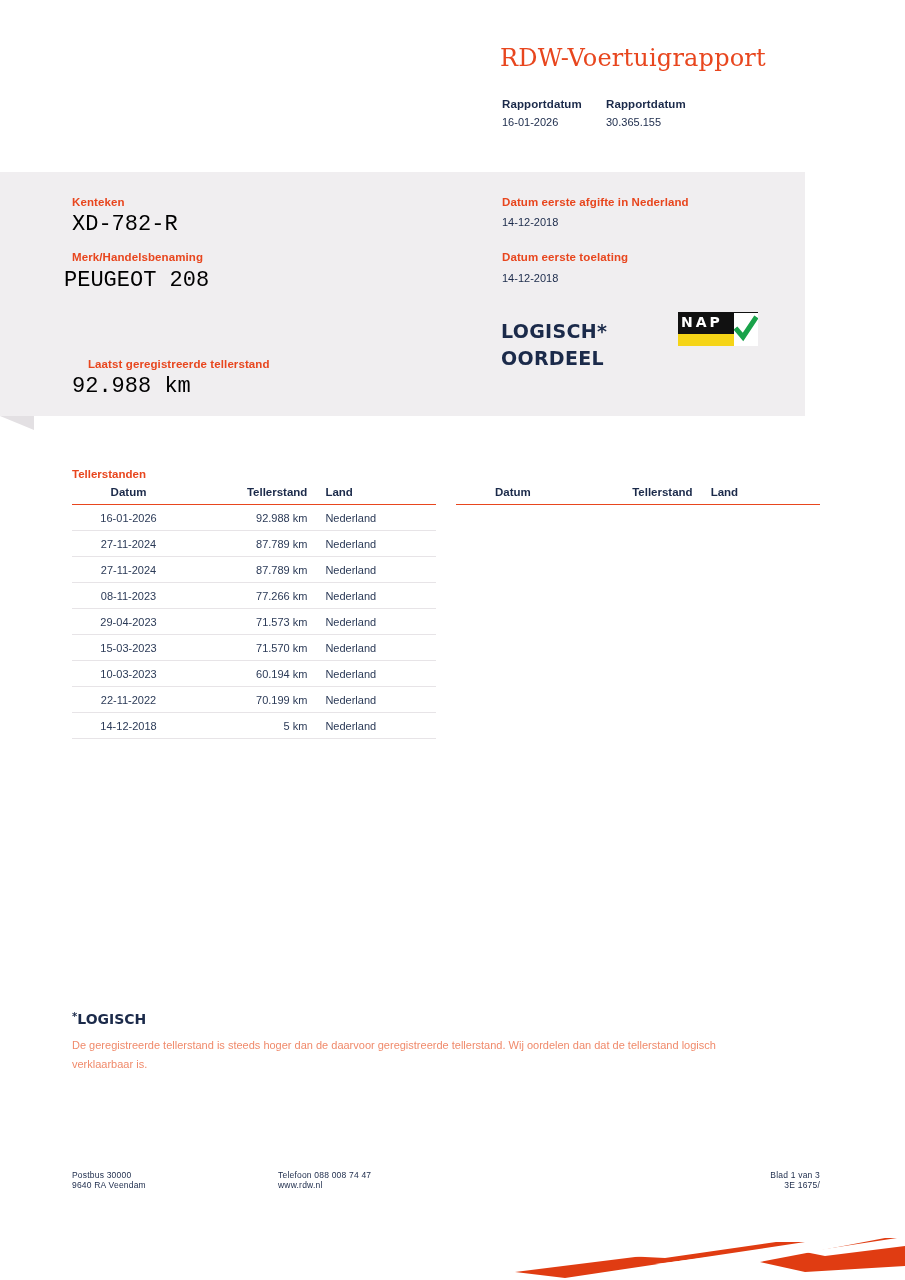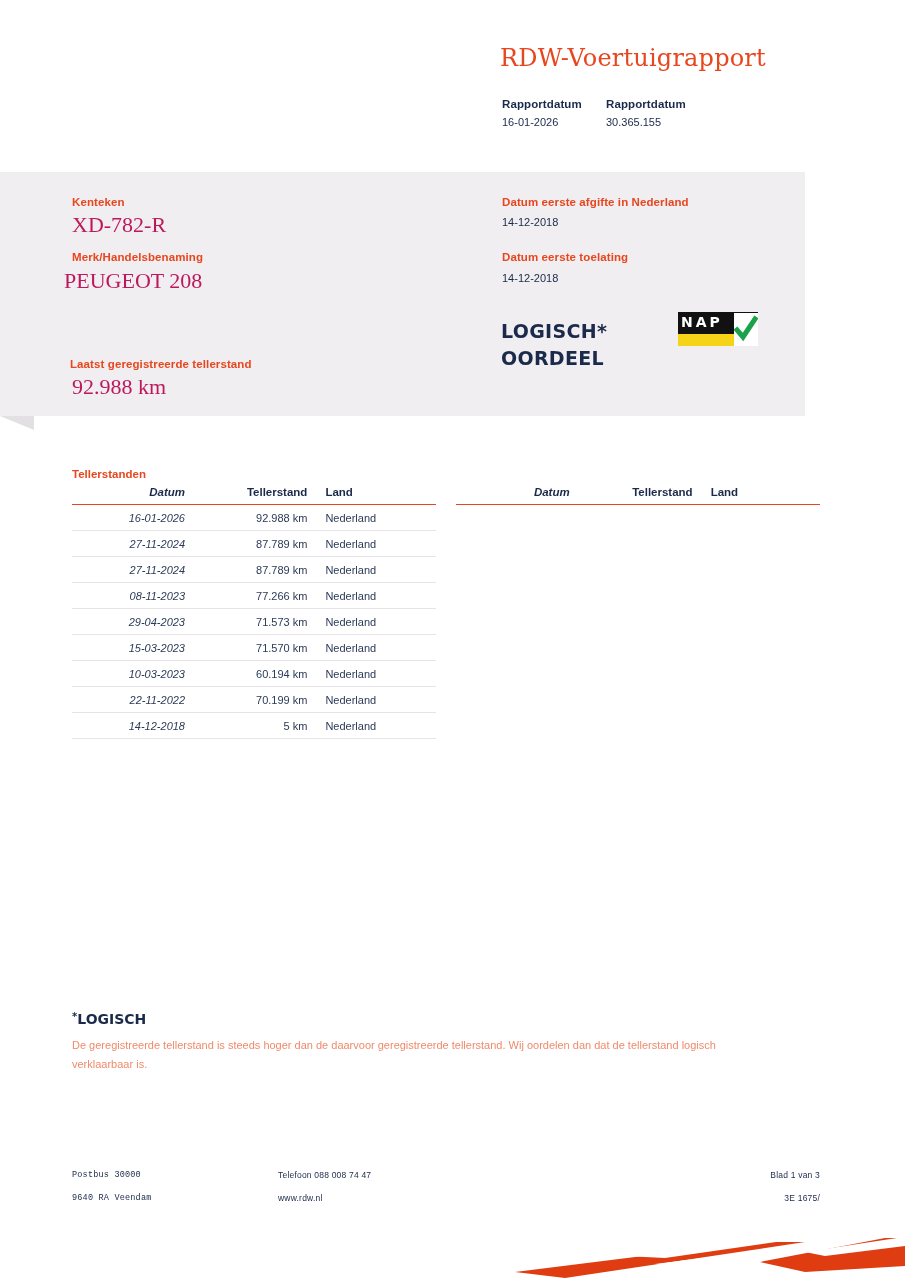--- a/index.html
+++ b/index.html
@@ -102,35 +102,35 @@
 
   .fld-label {
     position: absolute;
     font-weight: bold;
     font-size: 11.5px;
     color: #e8461e;
     letter-spacing: 0.1px;
   }
   .fld-value {
     position: absolute;
-    font-family: Liberation Serif, serif;
+    font-family: Liberation Mono, monospace;
     font-size: 22px;
-    color: #be185d;
+    color: #000000;
   }
   .fld-value.small {
     font-size: 11px;
     font-family: "Liberation Sans", sans-serif;
     color: #1b2a4a;
   }
 
   #kenteken-label  { left: 72px;  top: 196px; }
   #kenteken-value  { left: 72px;  top: 212px; }
   #merk-label      { left: 72px;  top: 251px; }
   #merk-value      { left: 64px;  top: 268px; }
-  #teller-label    { left: 70px;  top: 358px; }
+  #teller-label    { left: 88px;  top: 358px; }
   #teller-value    { left: 72px;  top: 374px; }
 
   #afgifte-label   { left: 502px; top: 196px; }
   #afgifte-value   { left: 502px; top: 216px; }
   #toelating-label { left: 502px; top: 251px; }
   #toelating-value { left: 502px; top: 272px; }
 
   .oordeel {
     position: absolute;
     left: 501px;
@@ -204,21 +204,21 @@
     padding: 0 0 6px 0;
     border-bottom: 1.5px solid #e8461e;
     color: #1b2a4a;
   }
   .tbl td {
     padding: 7px 0 6px 0;
     border-bottom: 1px solid #e7e4e7;
     font-size: 11px;
     color: #2b3a57;
   }
-  .c-datum { text-align: right; width: 120px; font-style: italic; }
+  .c-datum { text-align: center; width: 120px; }
   .c-stand { text-align: right; width: 128px; padding-right: 18px !important; }
   .c-land  { text-align: left; width: 116px; }
   .tbl th.c-stand { padding-right: 18px; }
 
   
   .note-title {
     position: absolute;
     left: 72px;
     top: 1011px;
     font-family: "DejaVu Sans", sans-serif;
@@ -247,24 +247,24 @@
     top: 1170px;
     width: 748px;
     font-size: 8.5px;
     color: #1b2a4a;
     letter-spacing: 0.2px;
   }
   .footer .fcol {
     position: absolute;
     top: 0;
   }
-  .footer .c1 { left: 0; font-family: Liberation Mono, monospace; }
+  .footer .c1 { left: 0; }
   .footer .c2 { left: 206px; }
   .footer .c3 { right: 0; text-align: right; }
-  .footer .line2 { margin-top: 13px; }
+  .footer .line2 { margin-top: 0; }
 
   .footer-graphic {
     position: absolute;
     left: 505px;
     top: 1232px;
     width: 400px;
     height: 48px;
   }
 </style>
 </head>

